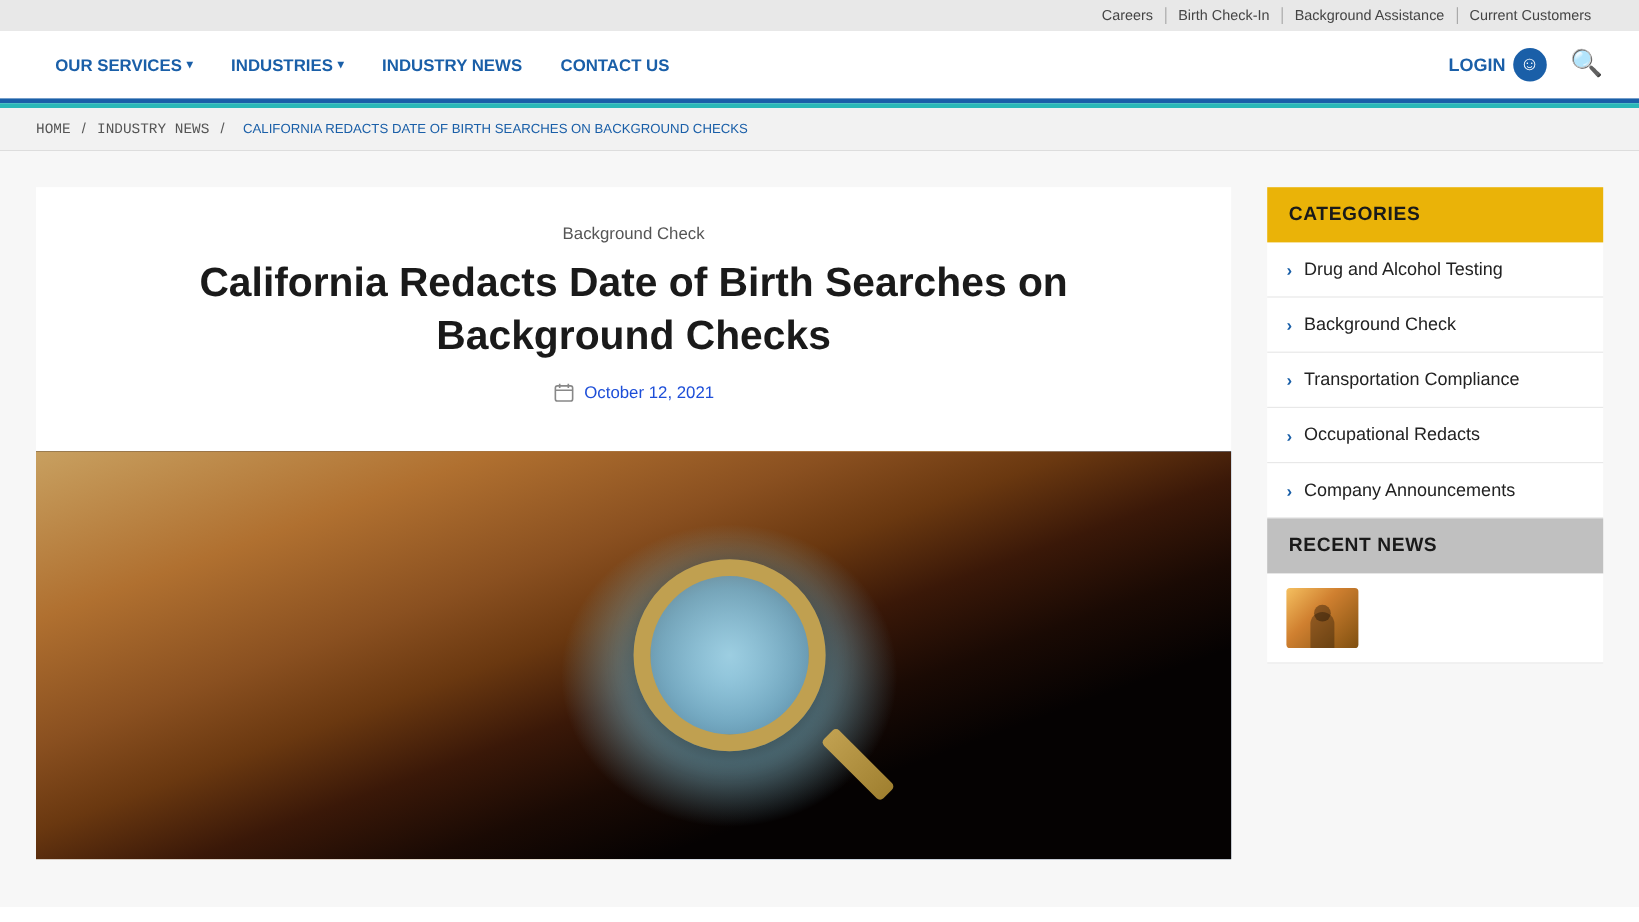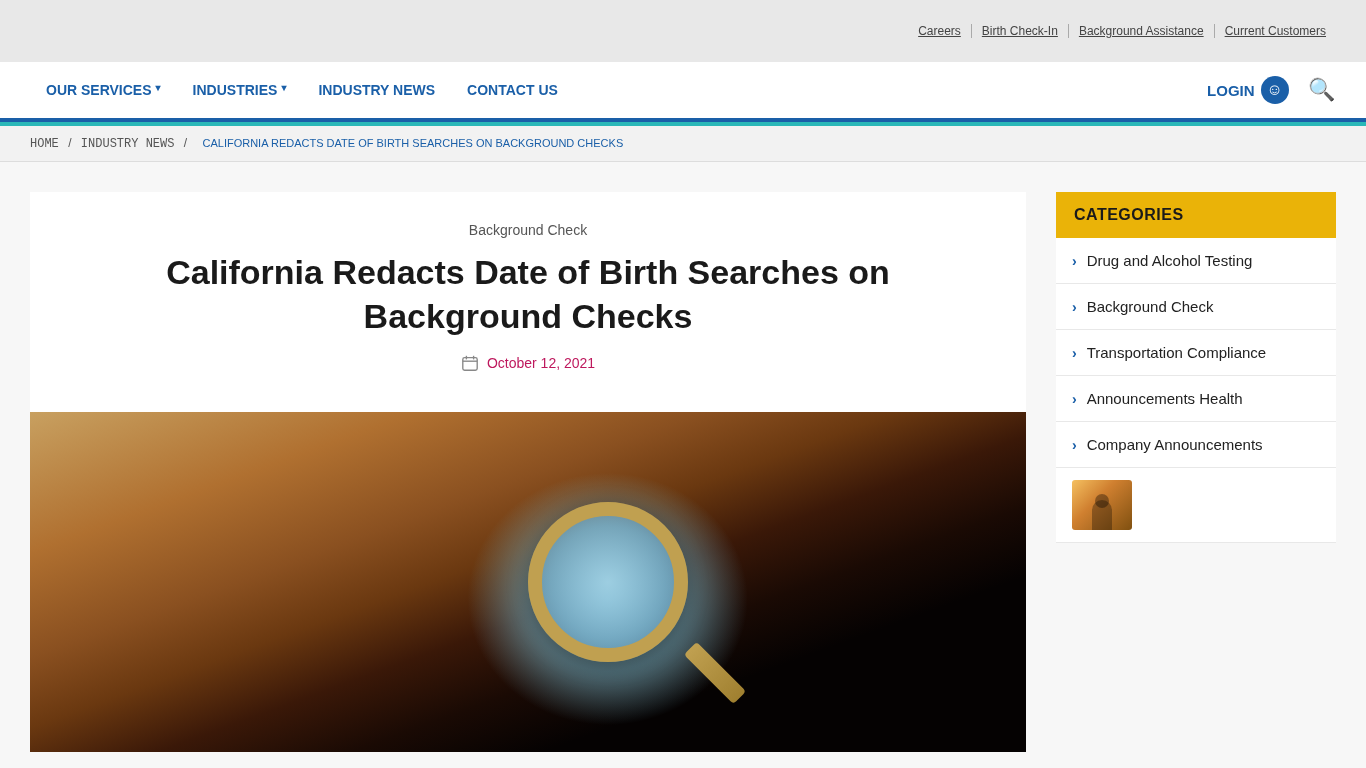--- a/index.html
+++ b/index.html
@@ -1,27 +1,26 @@
 <!DOCTYPE html>
 <html><head>
   <meta charset="utf-8">
   <style>
     * { margin: 0; padding: 0; box-sizing: border-box; }
     body { font-family: Arial, sans-serif; background: #fff; color: #333; font-size: 14px; width: 1366px; }
 
     
     .top-bar {
       background: #e8e8e8;
-      padding: 24px 30px;
+      padding: 6px 30px;
       display: flex;
       justify-content: flex-end;
       gap: 0;
       font-size: 12px;
       color: #444;
-      text-decoration: underline;
     }
     .top-bar a {
       color: #444;
       text-decoration: none;
       padding: 0 10px;
       border-right: 1px solid #aaa;
     }
     .top-bar a:last-child { border-right: none; }
 
     
@@ -60,32 +59,32 @@
       flex: 1;
     }
     .nav-item {
       padding: 10px 16px;
       font-size: 14px;
       font-weight: 600;
       color: #1a5fa8;
       text-transform: uppercase;
       text-decoration: none;
       display: flex;
-      align-items: flex-start;
+      align-items: center;
       gap: 4px;
       white-space: nowrap;
       cursor: pointer;
     }
     .nav-dropdown-arrow {
       font-size: 10px;
       color: #1a5fa8;
     }
     .header-right {
       display: flex;
-      align-items: center;
+      align-items: flex-start;
       gap: 20px;
       margin-left: auto;
     }
     .login-btn {
       display: flex;
       align-items: center;
       gap: 6px;
       font-size: 15px;
       font-weight: 700;
       color: #1a5fa8;
@@ -154,21 +153,21 @@
       font-weight: 700;
       color: #1a1a1a;
       line-height: 1.3;
       margin-bottom: 16px;
     }
     .article-date {
       display: flex;
       align-items: center;
       justify-content: center;
       gap: 8px;
-      color: #be185d;
+      color: #1d4ed8;
       font-size: 14px;
       margin-bottom: 20px;
     }
     .calendar-icon {
       width: 18px;
       height: 18px;
       color: #888;
       display: inline-block;
     }
     .article-image {
@@ -358,28 +357,29 @@
       <a href="#" class="sidebar-item">
         <span class="sidebar-item-arrow">›</span>
         <span class="sidebar-item-label">Background Check</span>
       </a>
       <a href="#" class="sidebar-item">
         <span class="sidebar-item-arrow">›</span>
         <span class="sidebar-item-label">Transportation Compliance</span>
       </a>
       <a href="#" class="sidebar-item">
         <span class="sidebar-item-arrow">›</span>
-        <span class="sidebar-item-label">Announcements Health</span>
+        <span class="sidebar-item-label">Occupational Redacts</span>
       </a>
       <a href="#" class="sidebar-item">
         <span class="sidebar-item-arrow">›</span>
         <span class="sidebar-item-label">Company Announcements</span>
       </a>
     </div>
 
+    <div class="sidebar-recent">RECENT NEWS</div>
     <div class="recent-item">
       <div style="display:flex; gap: 10px; align-items: center;">
         <div class="recent-thumb" style="background: linear-gradient(135deg, #f5c060 0%, #d08030 40%, #805010 100%); position:relative; overflow:hidden;">
 
           <div style="position:absolute; bottom:0; left:50%; transform:translateX(-50%); width:20px; height:30px; background:rgba(0,0,0,0.3); border-radius:10px 10px 0 0;"></div>
           <div style="position:absolute; bottom:22px; left:50%; transform:translateX(-50%); width:14px; height:14px; background:rgba(0,0,0,0.35); border-radius:50%;"></div>
         </div>
       </div>
     </div>
   </aside>

